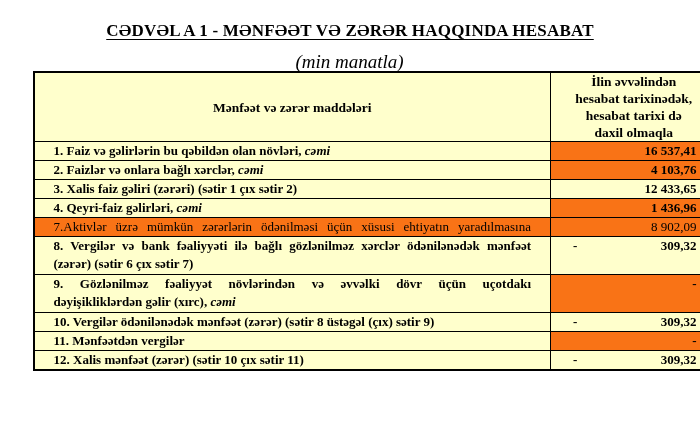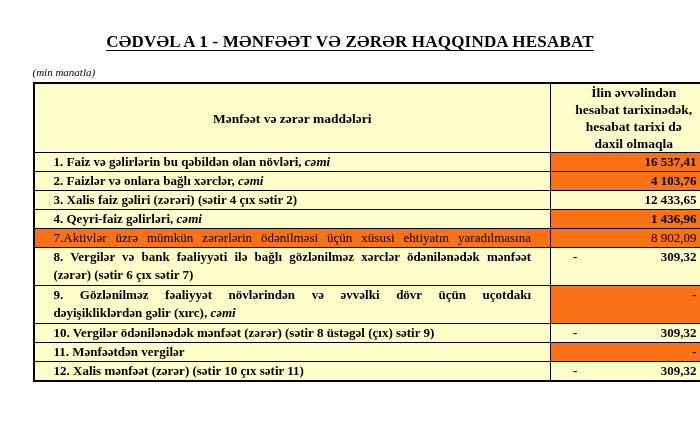--- a/index.html
+++ b/index.html
@@ -4,34 +4,34 @@
 <style>
   * { box-sizing: border-box; }
   html, body { margin: 0; padding: 0; }
   body {
     width: 700px; height: 425px;
     background: #ffffff;
     color: #000;
     font-family: "Liberation Serif", serif;
     overflow: hidden;
   }
-  .page { width: 635px; margin: 15px auto; padding-top: 15px; }
+  .page { width: 635px; margin: 4px auto; padding-top: 15px; }
   .title {
     text-align: center;
     font-size: 17px;
     font-weight: bold;
     letter-spacing: .2px;
     text-decoration: underline;
     text-underline-offset: 3px;
     margin: 2px 0 13px 0;
   }
   .unit-note {
-    text-align: left;
+    text-align: center;
     font-style: italic;
-    font-size: 11px;
+    font-size: 19px;
     line-height: 15px;
     margin: 0 1px 2px 0;
   }
   table {
     border-collapse: collapse;
     table-layout: fixed;
     width: 684px;
     border: 2px solid #000;
   }
   th, td { border: 1px solid #000; padding: 0 19px; overflow: hidden; }
@@ -101,21 +101,21 @@
     </td>
     <td class="value-cell bg-white">
       <div class="vwrap">
         <span class="dash"></span>
         <span class="val">4 103,76</span>
       </div>
     </td>
   </tr>
         <tr class="h1 bold">
     <td class="label-cell bg-cream">
-      <div class="line line1"><span class="t">3. Xalis faiz gəliri (zərəri) (sətir 4 çıx sətir 2)</span><span class="it"></span></div>
+      <div class="line line1"><span class="t">3. Xalis faiz gəliri (zərəri) (sətir 1 çıx sətir 2)</span><span class="it"></span></div>
 
     </td>
     <td class="value-cell bg-cream">
       <div class="vwrap">
         <span class="dash"></span>
         <span class="val">12 433,65</span>
       </div>
     </td>
   </tr>
         <tr class="h1 bold">

